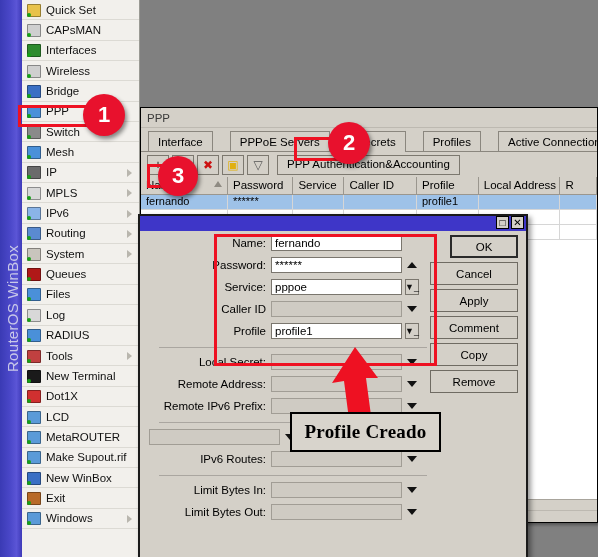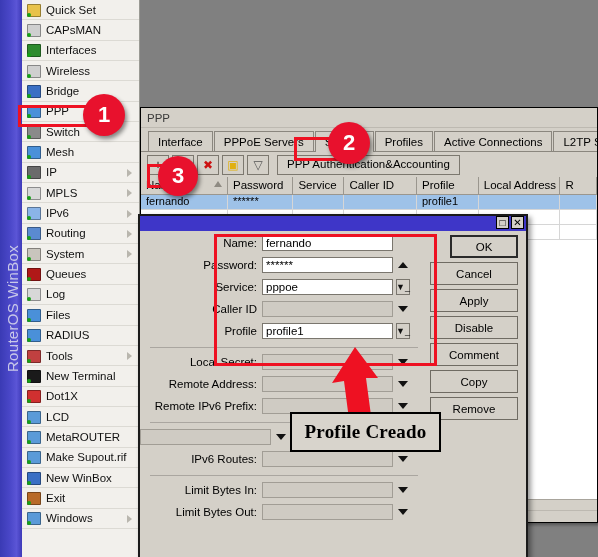--- a/index.html
+++ b/index.html
@@ -86,20 +86,21 @@
     padding-left:6px;
     font-size:11.5px;color:#3a3a3a;
     border-bottom:1px solid #bdb9b1;
   }
   #ppp-tabs{
     height:24px;background:#d4d0c8;
     display:flex;align-items:flex-end;
     padding-left:7px;
     border-bottom:1px solid #8a867e;
     box-sizing:border-box;
+    gap:16px;
   }
   .tab{
     height:20px;line-height:20px;
     padding:0 9px;margin-right:1px;
     background:#d4d0c8;
     border:1px solid #8a867e;
     border-bottom:none;
     font-size:11.5px;
     box-sizing:border-box;
     white-space:nowrap;
@@ -165,21 +166,21 @@
     font-size:11px;padding-left:4px;
     position:relative;
   }
   #dlg-title .wbtns{position:absolute;right:2px;top:0px;display:flex;gap:2px;}
   #dlg-title .wbtn{
     width:13px;height:13px;background:#d4d0c8;border:1px solid #000;
     color:#000;font-size:10px;line-height:11px;text-align:center;box-sizing:border-box;
     cursor:default;
   }
   #dlg-body{position:relative;height:330px;}
-  #dlg-form{position:absolute;left:0;top:0;width:300px;}
+  #dlg-form{position:absolute;left:9px;top:0;width:300px;}
   .frow{display:flex;align-items:center;height:20px;margin-top:2px;}
   .frow .flabel{width:122px;text-align:right;padding-right:5px;font-size:11.5px;box-sizing:border-box;white-space:nowrap;}
   .frow .finput{
     width:131px;height:16px;background:#fff;border:1px solid #7a766e;
     box-sizing:border-box;font-size:11.5px;line-height:14px;padding-left:3px;
     white-space:nowrap;overflow:hidden;
   }
   .frow .finput.disabled{background:#cfcbc3;border:1px solid #a19d95;}
   .frow .fspin{
     width:14px;height:16px;margin-left:3px;background:#d4d0c8;border:1px solid #7a766e;
@@ -330,31 +331,31 @@
       </div>
       <div class="menu-item">
         <span class="mi-icon">
           <span class="ic" style="background: rgb(176, 24, 24); border: 1px solid rgba(0, 0, 0, 0.35);"></span>
           <span class="ic-dot"></span>
         </span>
         <span class="mi-label">Queues</span>
       </div>
       <div class="menu-item">
         <span class="mi-icon">
+          <span class="ic" style="background: rgb(74, 144, 217); border: 1px solid rgba(0, 0, 0, 0.35);"></span>
+          <span class="ic-dot"></span>
+        </span>
+        <span class="mi-label">Files</span>
+      </div>
+      <div class="menu-item">
+        <span class="mi-icon">
           <span class="ic" style="background: rgb(216, 216, 216); border: 1px solid rgba(0, 0, 0, 0.35);"></span>
           <span class="ic-dot"></span>
         </span>
         <span class="mi-label">Log</span>
-      </div>
-      <div class="menu-item">
-        <span class="mi-icon">
-          <span class="ic" style="background: rgb(74, 144, 217); border: 1px solid rgba(0, 0, 0, 0.35);"></span>
-          <span class="ic-dot"></span>
-        </span>
-        <span class="mi-label">Files</span>
       </div>
       <div class="menu-item">
         <span class="mi-icon">
           <span class="ic" style="background: rgb(74, 144, 217); border: 1px solid rgba(0, 0, 0, 0.35);"></span>
           <span class="ic-dot"></span>
         </span>
         <span class="mi-label">RADIUS</span>
       </div>
       <div class="menu-item">
         <span class="mi-icon">
@@ -590,21 +591,20 @@
             <div class="finput disabled"></div>
             <div class="fcaret">
               <span class="caret-down"></span>
             </div>
           </div>
         </div>
       <div id="dlg-buttons">
           <div class="dbtn first">OK</div>
           <div class="dbtn">Cancel</div>
           <div class="dbtn">Apply</div>
-          <div class="dbtn">Disable</div>
           <div class="dbtn">Comment</div>
           <div class="dbtn">Copy</div>
           <div class="dbtn">Remove</div>
         </div>
     </div>
   </div>
 
   <div class="redbox" style="left:18px;top:105px;width:82px;height:22px;"></div>
   <div class="redbox" style="left:294px;top:137px;width:62px;height:24px;"></div>
   <div class="redbox" style="left:147px;top:164px;width:26px;height:24px;"></div>

